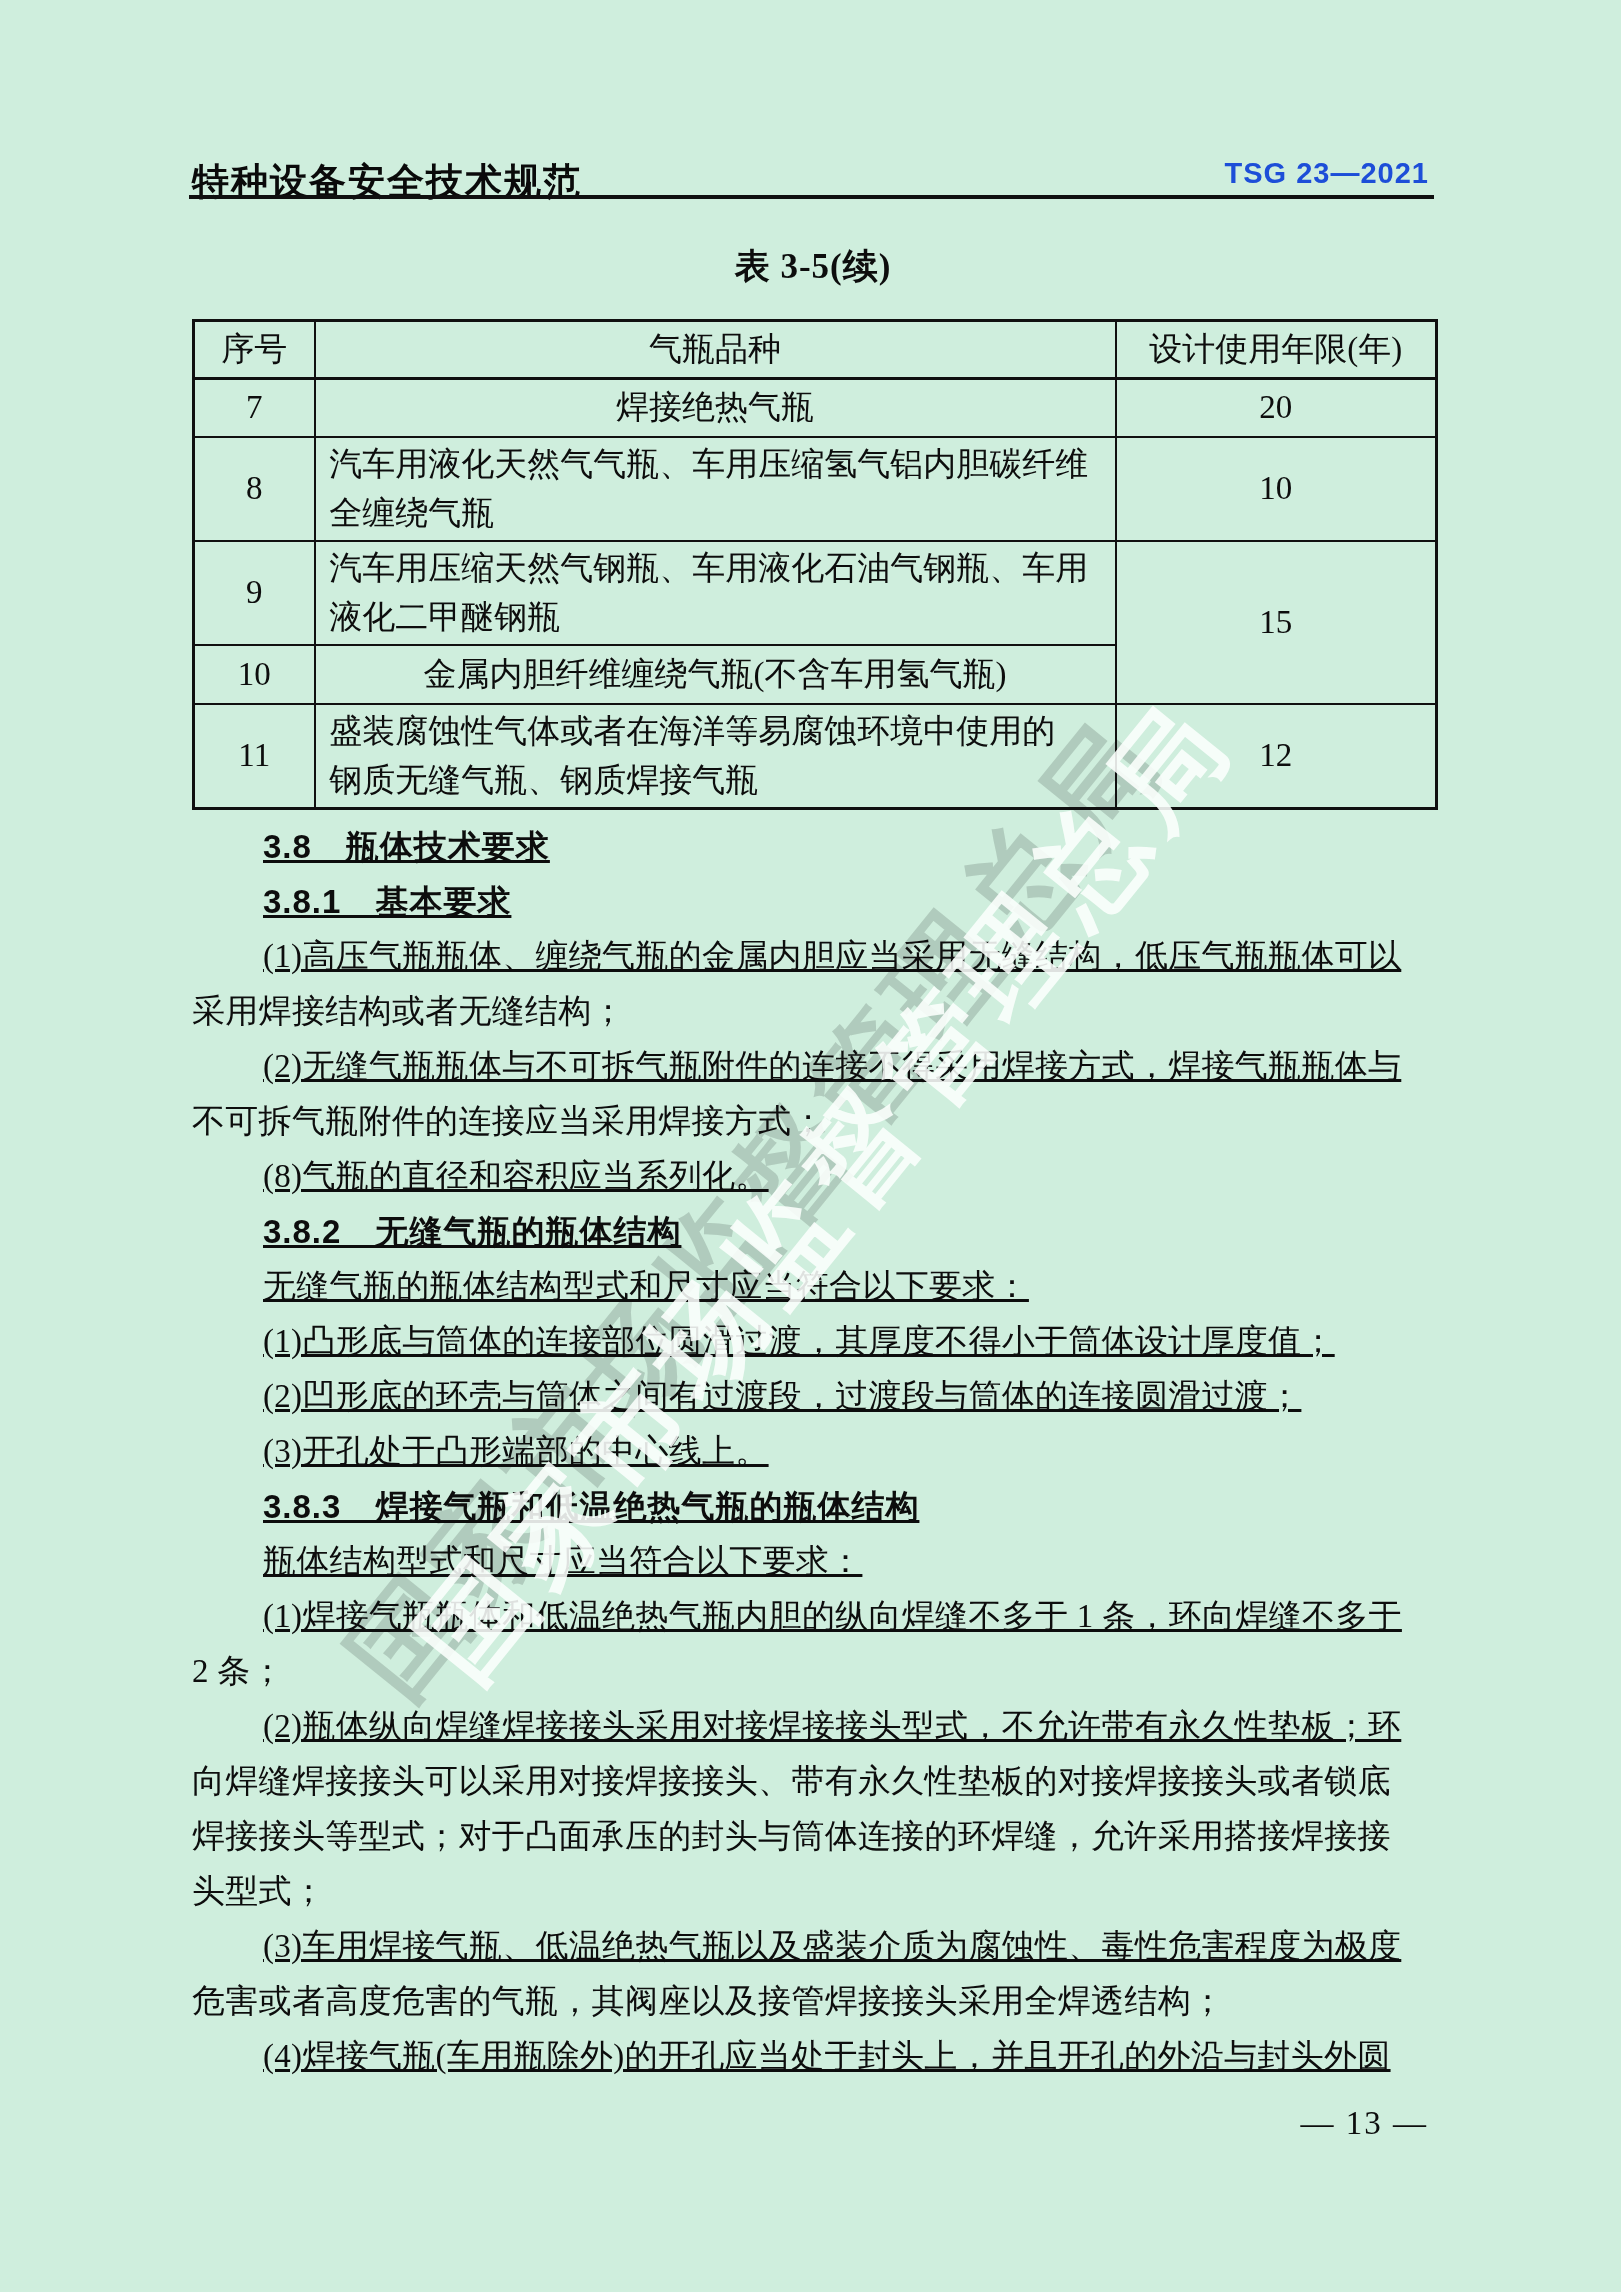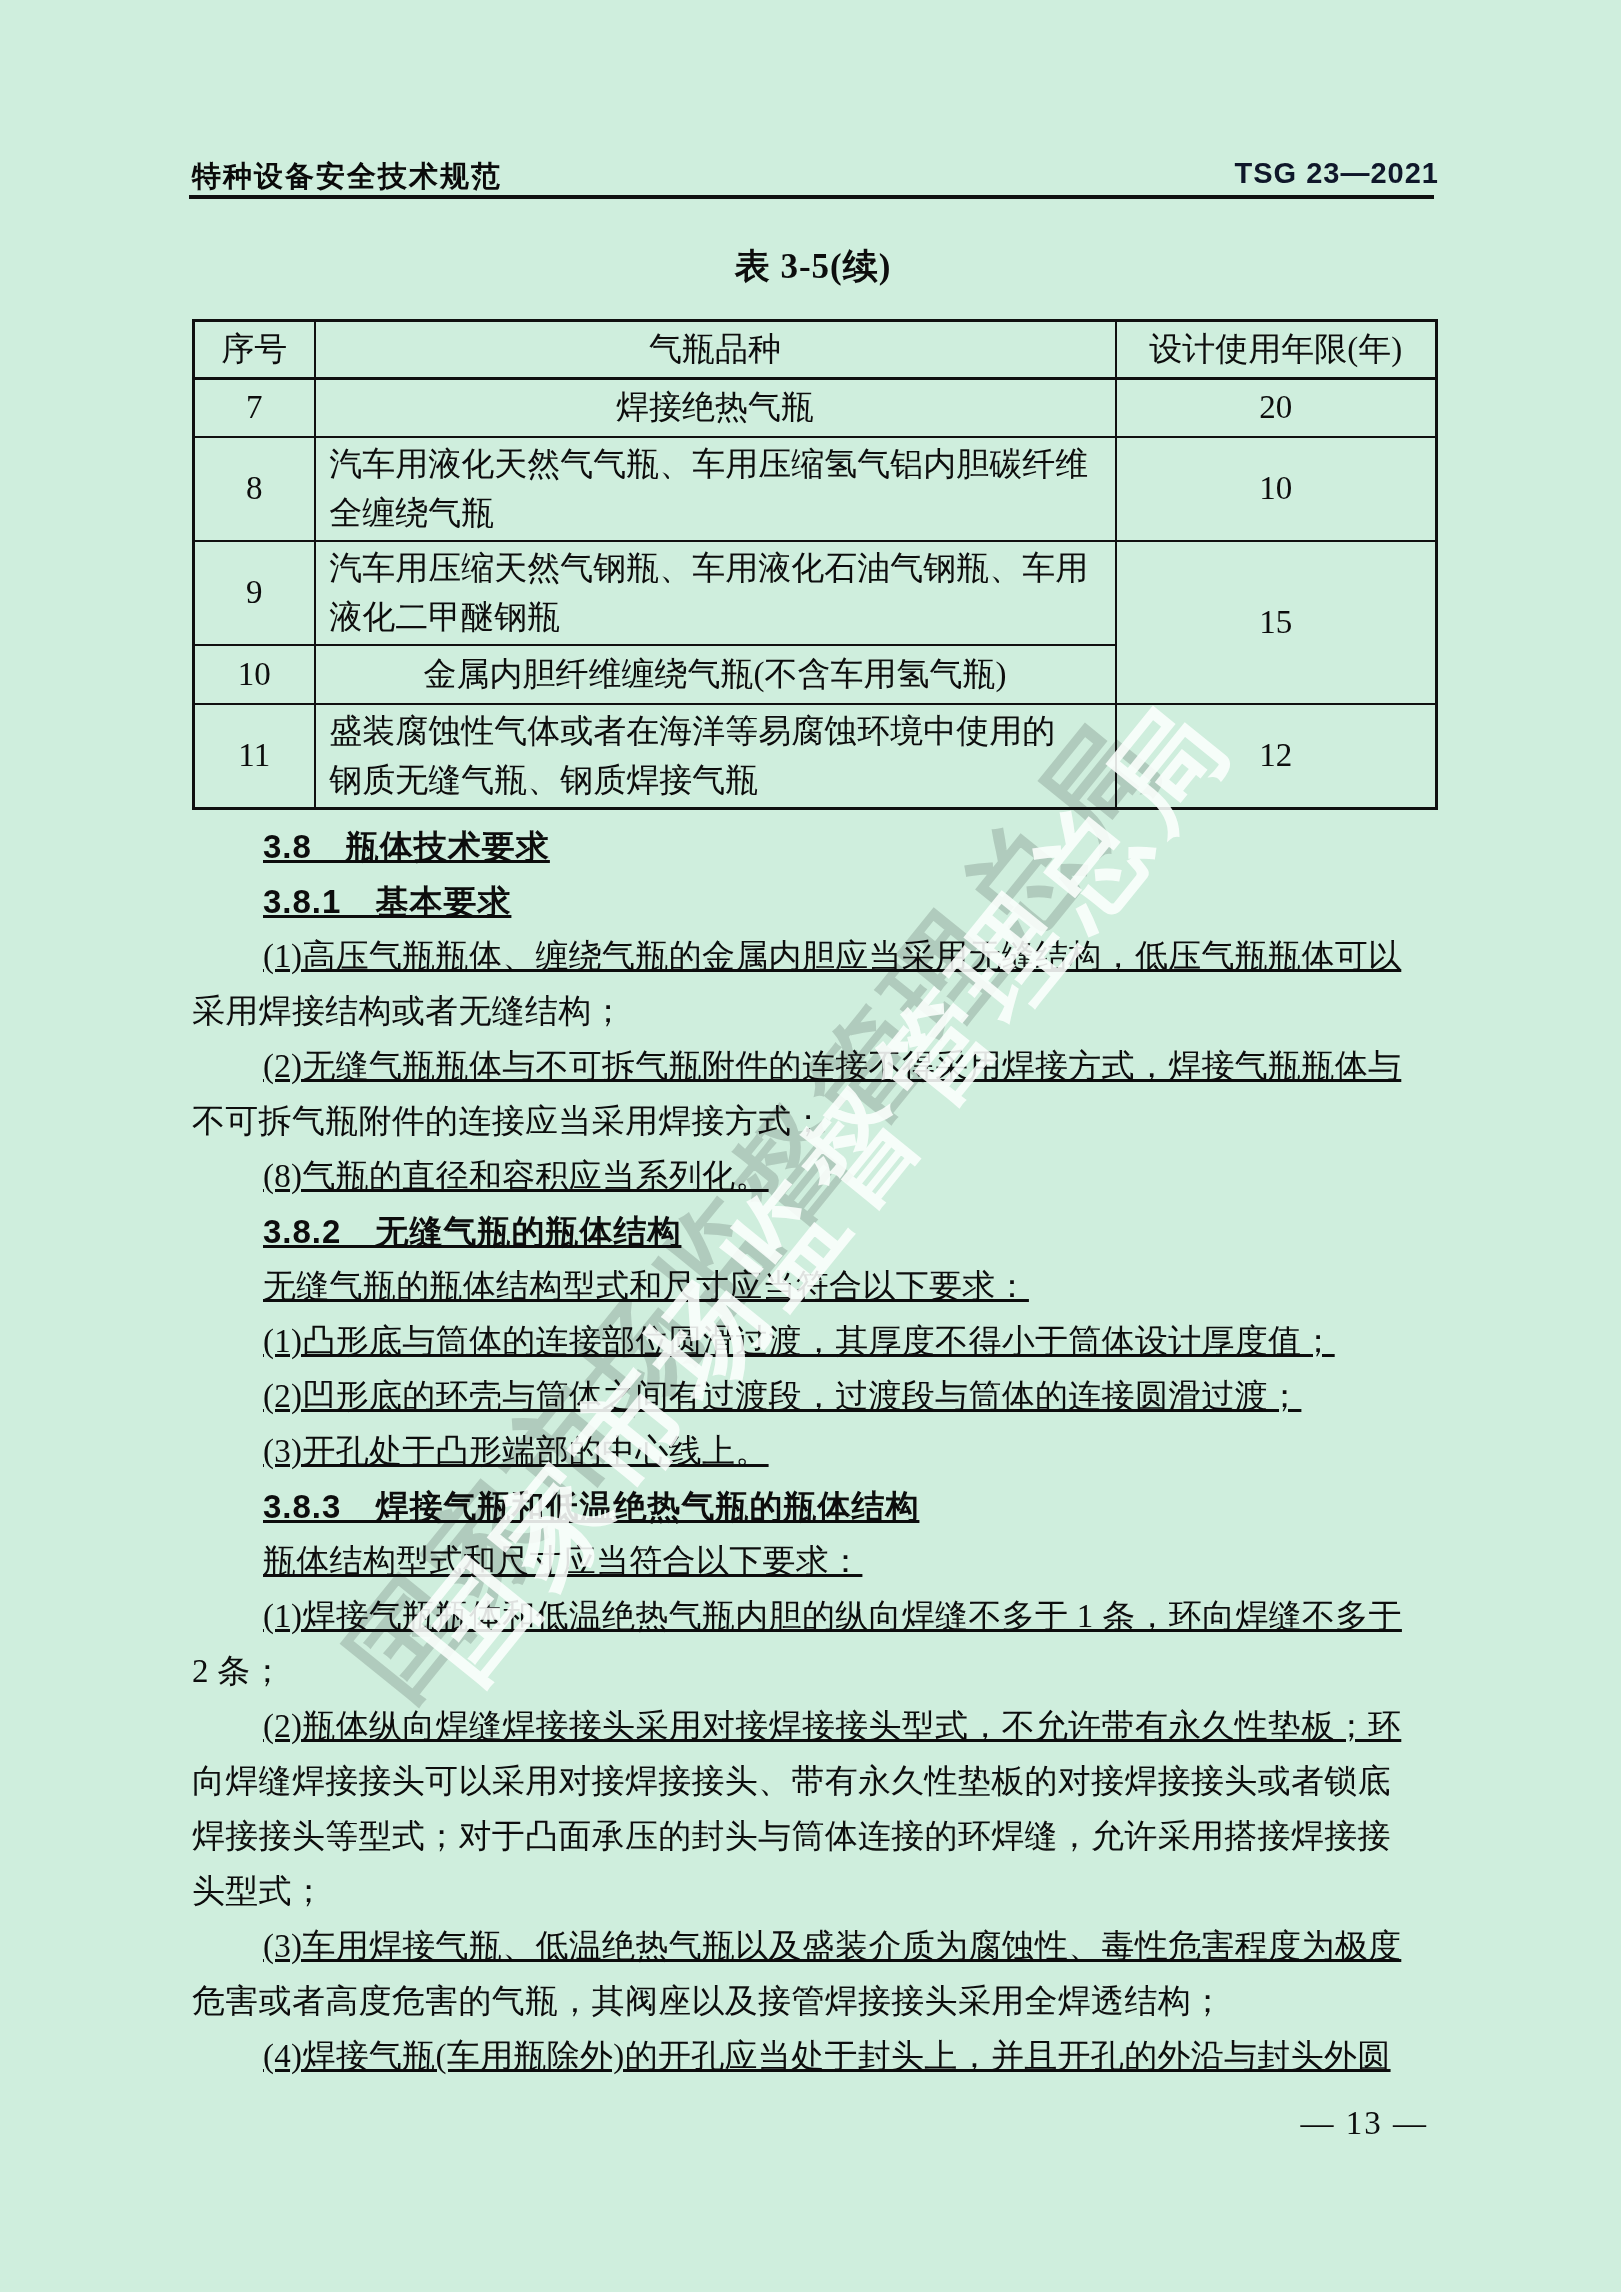--- a/index.html
+++ b/index.html
@@ -9,27 +9,27 @@
     margin:0 auto;
     background:#cfeedd;
     overflow:hidden;
     font-family:"Liberation Serif", serif;
     color:#0d0d0d;
   }
   
   .hdr-left{
     position:absolute;left:192px;top:157px;
     font-family:"Liberation Sans", sans-serif;
-    font-weight:bold;font-size:29px;letter-spacing:2px;color:#0a0a0a;
+    font-weight:bold;font-size:37px;letter-spacing:2px;color:#0a0a0a;
     white-space:nowrap;
   }
   .hdr-right{
-    position:absolute;right:182px;top:157px;
+    position:absolute;right:192px;top:157px;
     font-family:"Liberation Sans", sans-serif;
-    font-weight:bold;font-size:29px;letter-spacing:1px;color:#0f172a;
+    font-weight:bold;font-size:29px;letter-spacing:1px;color:#1d4ed8;
     white-space:nowrap;
   }
   .hdr-rule{
     position:absolute;left:189px;top:195px;width:1245px;height:3.9px;
     background:#101010;
   }
   
   .tbl-title{
     position:absolute;left:192px;top:243px;width:1242px;
     text-align:center;font-weight:bold;font-size:35px;letter-spacing:1px;

